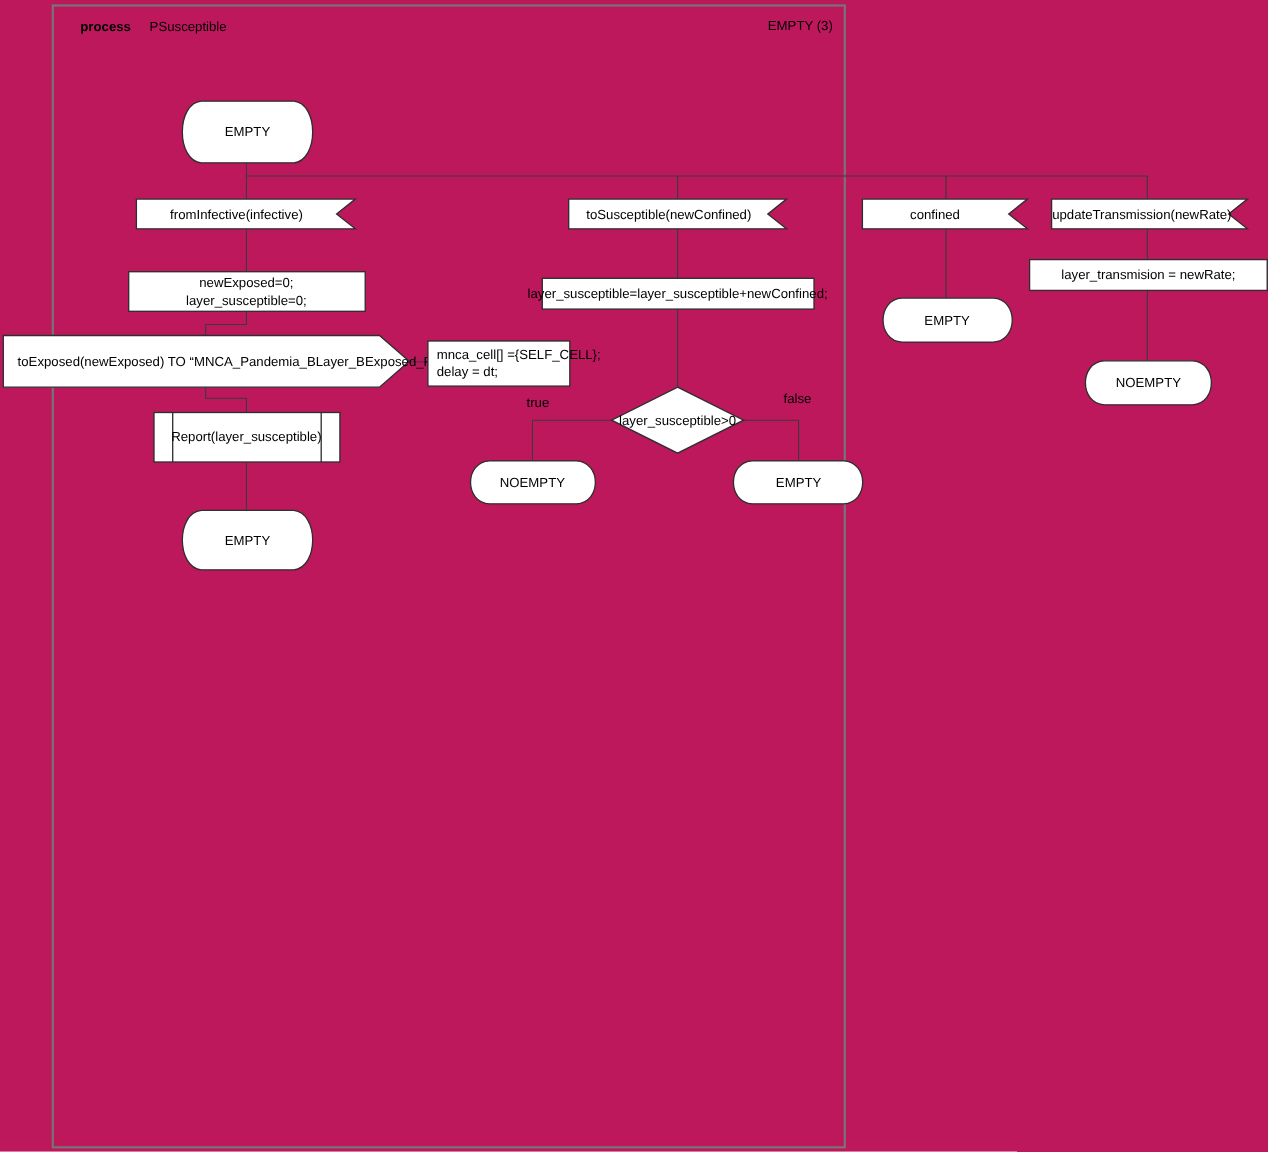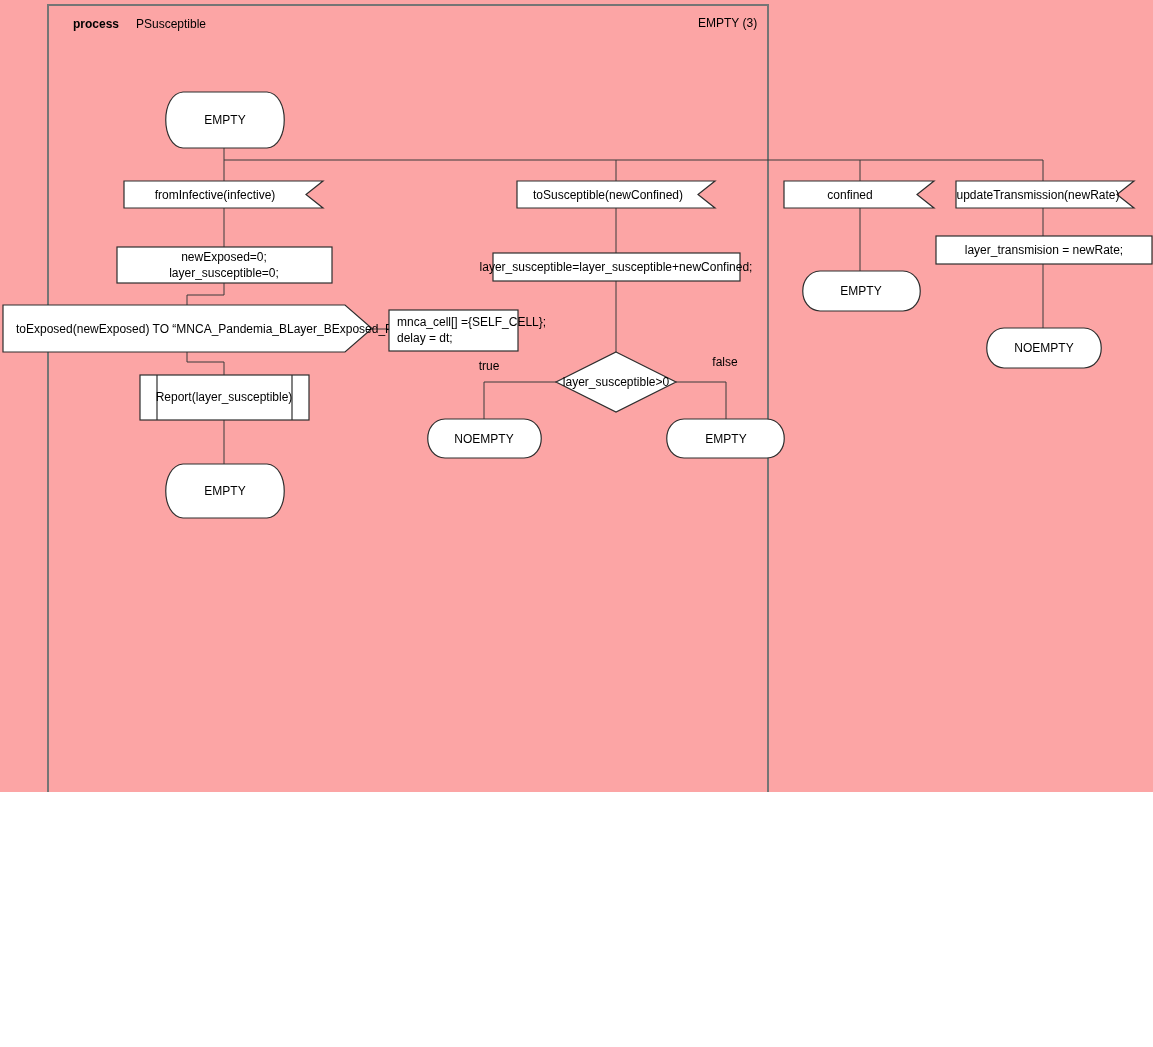--- a/index.html
+++ b/index.html
@@ -4,22 +4,22 @@
 <style>
   html, body {
     margin: 0;
     padding: 0;
     background: #ffffff;
     font-family: "Liberation Sans", sans-serif;
   }
   .canvas {
     position: relative;
     width: 1153px;
-    height: 792px;
-    background: #fca5a5;
+    height: 1047px;
+    background: #be185d;
     overflow: hidden;
   }
   svg { display: block; }
   .frame { fill: none; stroke: #757575; stroke-width: 2; }
   .conn  { fill: none; stroke: #3a3a3a; stroke-width: 1; }
   .shape { fill: #ffffff; stroke: #2e2e2e; stroke-width: 1.2; }
   .innerline { stroke: #2e2e2e; stroke-width: 1.2; }
   .lbl {
     font-family: "Liberation Sans", sans-serif;
     font-size: 12px;

